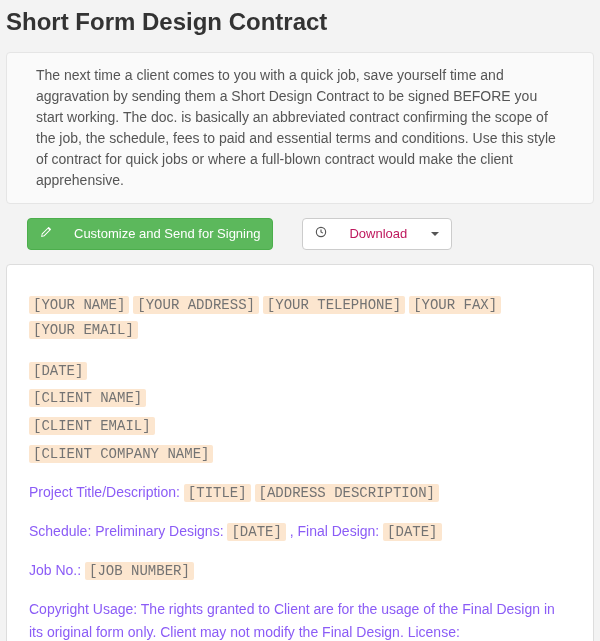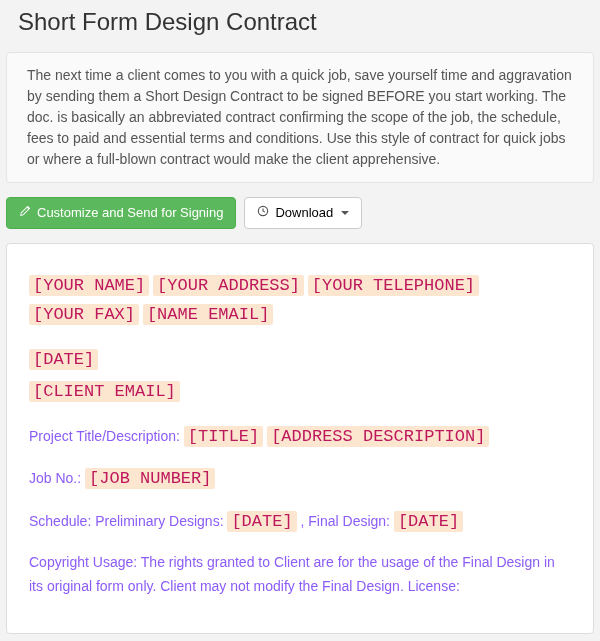--- a/index.html
+++ b/index.html
@@ -7,58 +7,59 @@
     margin: 0;
     font-family: "Helvetica Neue", Helvetica, Arial, sans-serif;
     font-size: 14px;
     color: #333;
     background: #f3f3f3;
     width: 600px;
   }
   .page { padding: 0 6px; }
   h1 {
     font-size: 24px;
-    font-weight: 400;
+    font-weight: 700;
     color: #333;
-    margin: 8px 0 16px 12px;
+    margin: 8px 0 16px 0;
   }
   .intro-box {
     background: #fafafa;
     border: 1px solid #e5e5e5;
     border-radius: 4px;
-    padding: 12px 20px;
+    padding: 12px 29px;
     line-height: 1.5;
     color: #555;
     font-size: 14px;
   }
   .toolbar {
     display: flex;
     gap: 8px;
     margin: 14px 0 14px 0;
   }
   .btn {
     display: inline-flex;
     align-items: center;
-    gap: 6px;
+    gap: 22px;
     border-radius: 4px;
     padding: 6px 12px;
     font-size: 13px;
     cursor: pointer;
     border: 1px solid transparent;
     line-height: 1.4;
+    margin-left: 21px;
   }
   .btn-success {
     background: #5cb85c;
     border-color: #4cae4c;
     color: #fff;
   }
   .btn-default {
     background: #fff;
     border-color: #ccc;
-    color: #000000;
+    color: #be185d;
   }
   .icon { display: inline-block; }
   .pencil {
     width: 12px; height: 12px;
   }
   .clock {
     width: 12px; height: 12px;
   }
   .caret {
     display: inline-block;
@@ -80,23 +81,23 @@
     color: #333;
   }
   .doc-panel .block-lines {
     margin-bottom: 14px;
   }
   .doc-panel .block-lines > div {
     line-height: 1.9;
   }
   .placeholder {
     background: #fce6cf;
-    color: #be185d;
+    color: #737373;
     font-family: "Courier New", Courier, monospace;
-    font-size: 17px;
+    font-size: 14px;
     padding: 1px 4px;
     border-radius: 2px;
     white-space: nowrap;
   }
   .label-text { color: #8b5cf6; }
 </style>
 </head>
 <body>
 <div class="page">
 
@@ -125,46 +126,48 @@
   </button>
 </div>
 
 <div class="doc-panel">
 
   <div class="line">
     <span class="placeholder">[YOUR NAME]</span>
     <span class="placeholder">[YOUR ADDRESS]</span>
     <span class="placeholder">[YOUR TELEPHONE]</span>
     <span class="placeholder">[YOUR FAX]</span>
-    <span class="placeholder">[NAME EMAIL]</span>
+    <span class="placeholder">[YOUR EMAIL]</span>
   </div>
 
   <div class="block-lines">
     <div><span class="placeholder">[DATE]</span></div>
+    <div><span class="placeholder">[CLIENT NAME]</span></div>
     <div><span class="placeholder">[CLIENT EMAIL]</span></div>
+    <div><span class="placeholder">[CLIENT COMPANY NAME]</span></div>
   </div>
 
 
   <div class="line">
     <span class="label-text">Project Title/Description: </span>
     <span class="placeholder">[TITLE]</span>
     <span class="placeholder">[ADDRESS DESCRIPTION]</span>
   </div>
 
 
   <div class="line">
-    <span class="label-text">Job No.: </span>
-    <span class="placeholder">[JOB NUMBER]</span>
-  </div>
-
-  <div class="line">
     <span class="label-text">Schedule: Preliminary Designs: </span>
     <span class="placeholder">[DATE]</span>
     <span class="label-text"> , Final Design: </span>
     <span class="placeholder">[DATE]</span>
+  </div>
+
+  <div class="line">
+    <span class="label-text">Job No.: </span>
+    <span class="placeholder">[JOB NUMBER]</span>
   </div>
 
   <div class="line">
     <span class="label-text">Copyright Usage: The rights granted to Client are for the usage of the Final Design in its original form only. Client may not modify the Final Design. License: </span>
     
   </div>
 
 </div>
 
 </div>

